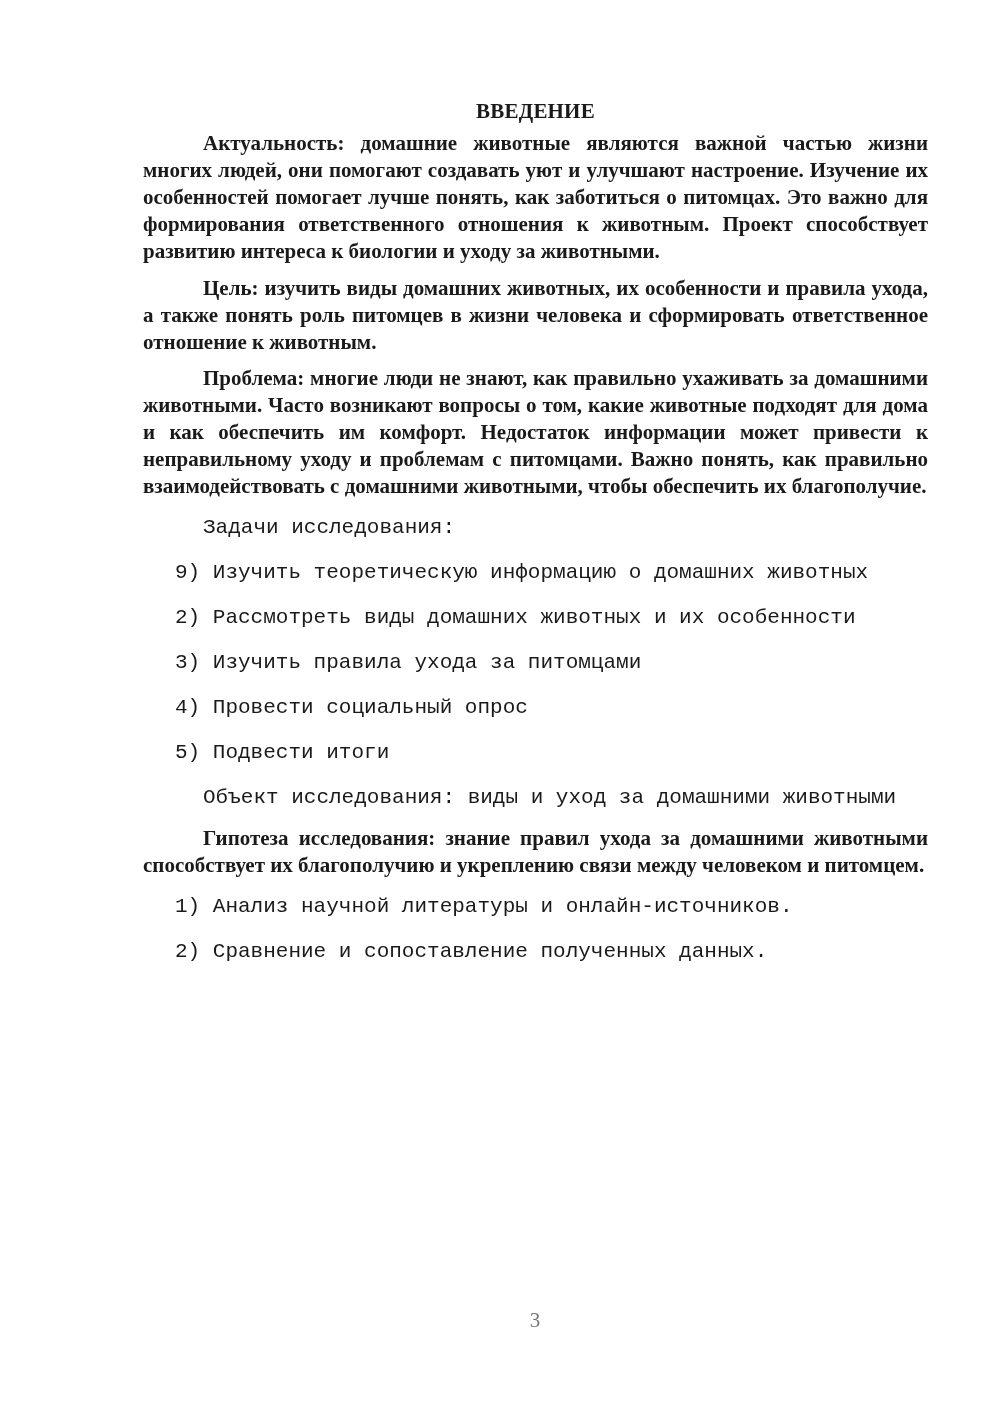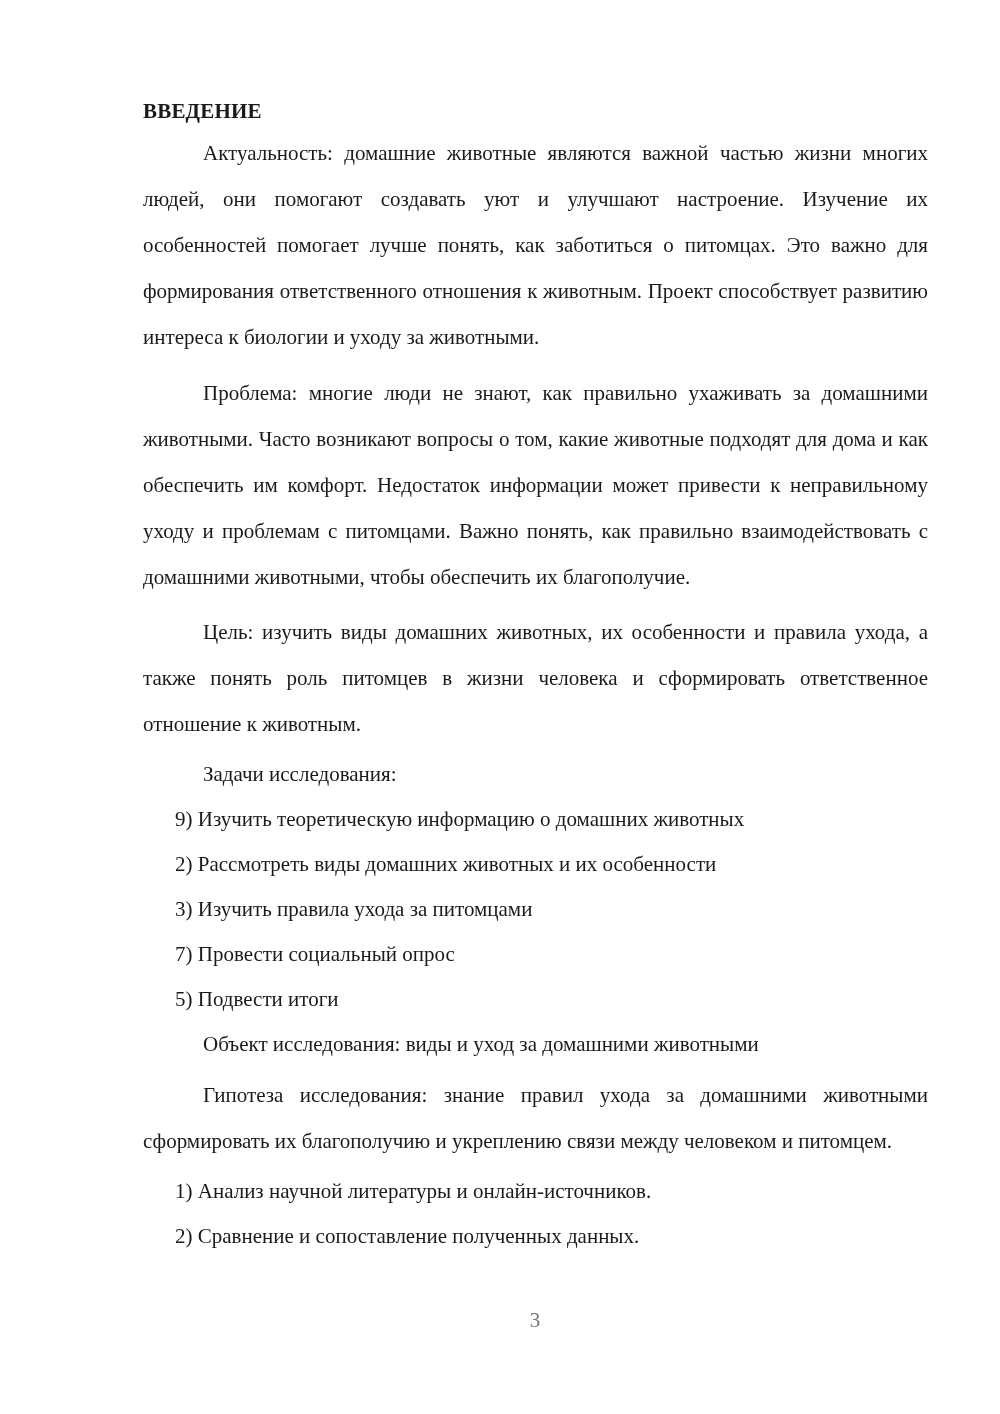--- a/index.html
+++ b/index.html
@@ -1,45 +1,45 @@
 <!DOCTYPE html>
 <html><head>
 <meta charset="utf-8">
 <style>
   html, body { margin: 0; padding: 0; background: #ffffff; }
   body { width: 1000px; height: 1414px; position: relative; overflow: hidden;
          font-family: "Liberation Serif", "DejaVu Serif", serif; color: #1a1a1a; }
   .page { position: absolute; left: 143px; top: 92px; width: 785px; }
-  .title { text-align: left; font-weight: bold; font-size: 21px; margin: 0 0 0 0;
+  .title { text-align: center; font-weight: bold; font-size: 21px; margin: 0 0 0 0;
            height: 38px; line-height: 38px; letter-spacing: 0.2px; }
-  .para { font-size: 21px; line-height: 46px; text-align: justify; text-indent: 60px;
-          margin: 0 0 9.5px 0; }
-  .line { font-size: 21px; line-height: 35.3px; margin: 0 0 9.8px 0; }
+  .para { font-size: 21px; line-height: 27px; text-align: justify; text-indent: 60px;
+          margin: 0 0 9.5px 0; font-weight: bold; }
+  .line { font-size: 21px; line-height: 35.3px; margin: 0 0 9.8px 0; font-family: Liberation Mono, monospace; }
   .line.indent { padding-left: 60px; }
   .line.item { padding-left: 32px; }
   .pagenum { position: absolute; top: 1308px; left: 0; width: 1070px; text-align: center;
              font-size: 21px; color: #777; }
 </style>
 </head>
 <body>
 
 <div class="page">
   <div class="title">ВВЕДЕНИЕ</div>
   <p class="para">Актуальность: домашние животные являются важной частью жизни многих людей, они помогают создавать уют и улучшают настроение. Изучение их особенностей помогает лучше понять, как заботиться о питомцах. Это важно для формирования ответственного отношения к животным. Проект способствует развитию интереса к биологии и уходу за животными.</p>
+  <p class="para">Цель: изучить виды домашних животных, их особенности и правила ухода, а также понять роль питомцев в жизни человека и сформировать ответственное отношение к животным.</p>
   <p class="para">Проблема: многие люди не знают, как правильно ухаживать за домашними животными. Часто возникают вопросы о том, какие животные подходят для дома и как обеспечить им комфорт. Недостаток информации может привести к неправильному уходу и проблемам с питомцами. Важно понять, как правильно взаимодействовать с домашними животными, чтобы обеспечить их благополучие.</p>
-  <p class="para">Цель: изучить виды домашних животных, их особенности и правила ухода, а также понять роль питомцев в жизни человека и сформировать ответственное отношение к животным.</p>
   <div class="line indent">Задачи исследования:</div>
   <div>
     <div class="line item">9) Изучить теоретическую информацию о домашних животных</div>
     <div class="line item">2) Рассмотреть виды домашних животных и их особенности</div>
     <div class="line item">3) Изучить правила ухода за питомцами</div>
-    <div class="line item">7) Провести социальный опрос</div>
+    <div class="line item">4) Провести социальный опрос</div>
     <div class="line item">5) Подвести итоги</div>
   </div>
   <div class="line indent">Объект исследования: виды и уход за домашними животными</div>
-  <p class="para">Гипотеза исследования: знание правил ухода за домашними животными сформировать их благополучию и укреплению связи между человеком и питомцем.</p>
+  <p class="para">Гипотеза исследования: знание правил ухода за домашними животными способствует их благополучию и укреплению связи между человеком и питомцем.</p>
   <div>
     <div class="line item">1) Анализ научной литературы и онлайн-источников.</div>
     <div class="line item">2) Сравнение и сопоставление полученных данных.</div>
   </div>
 </div>
 
 <div class="pagenum">3</div>
 
 </body></html>

